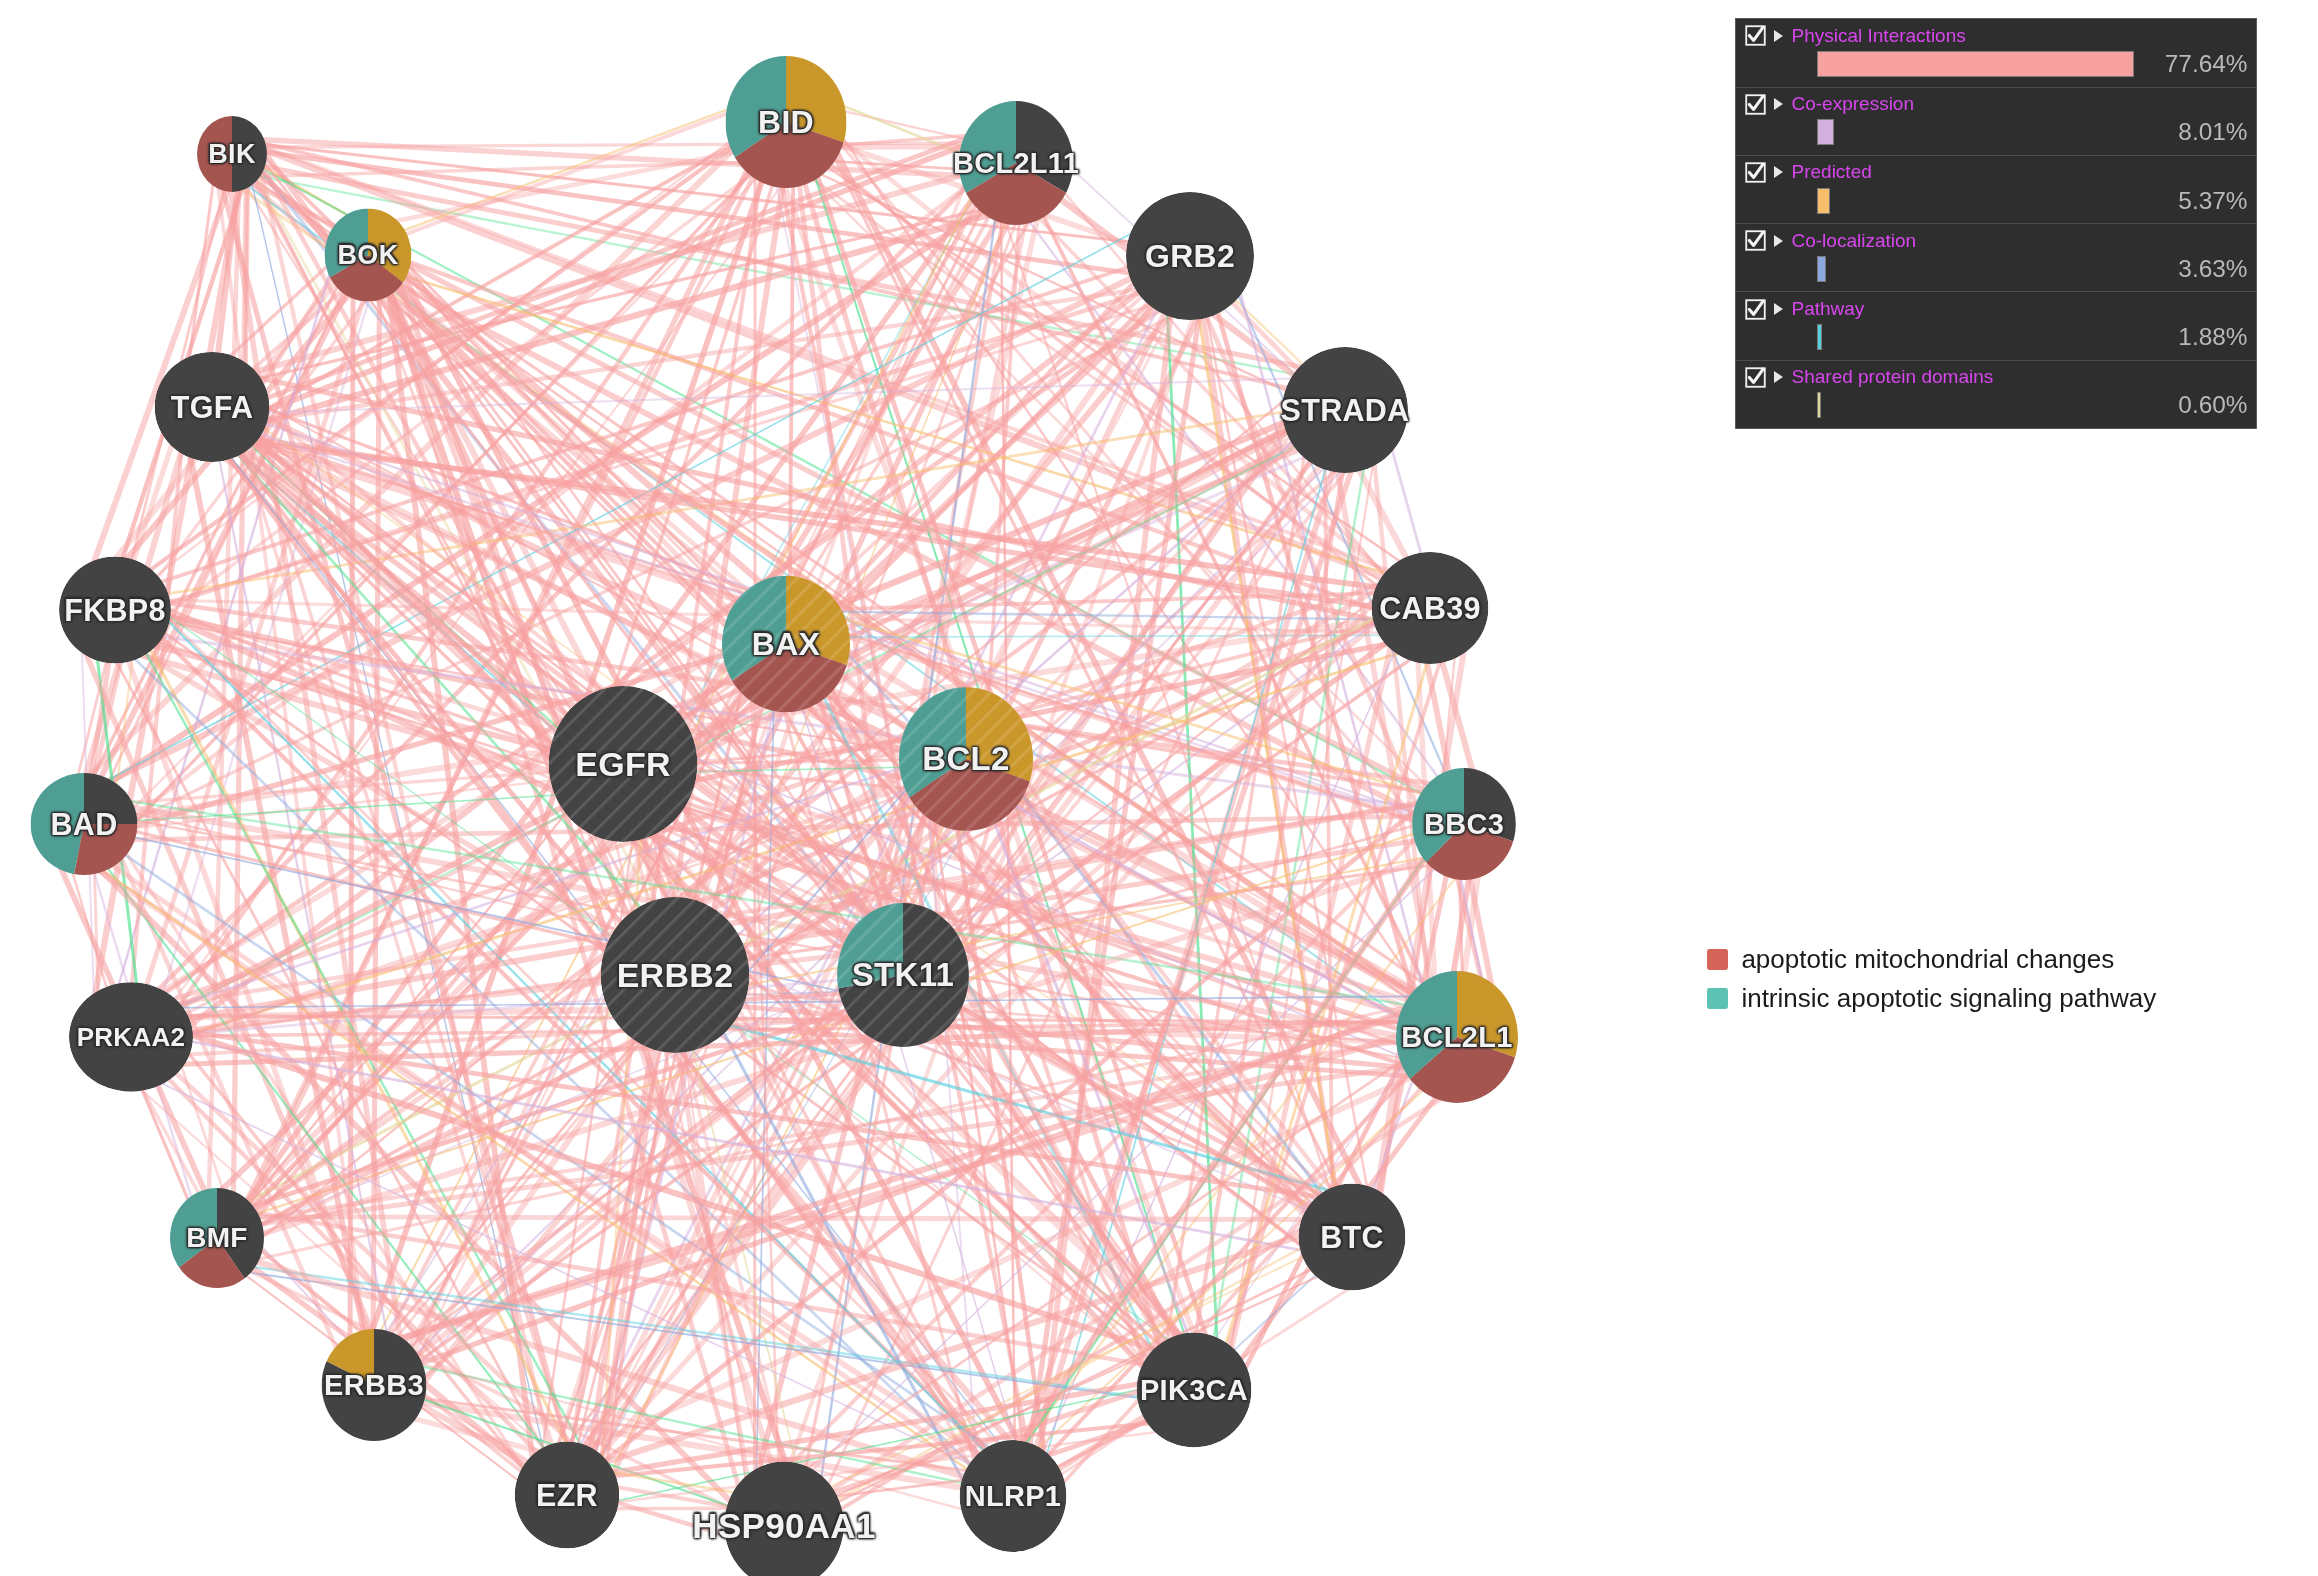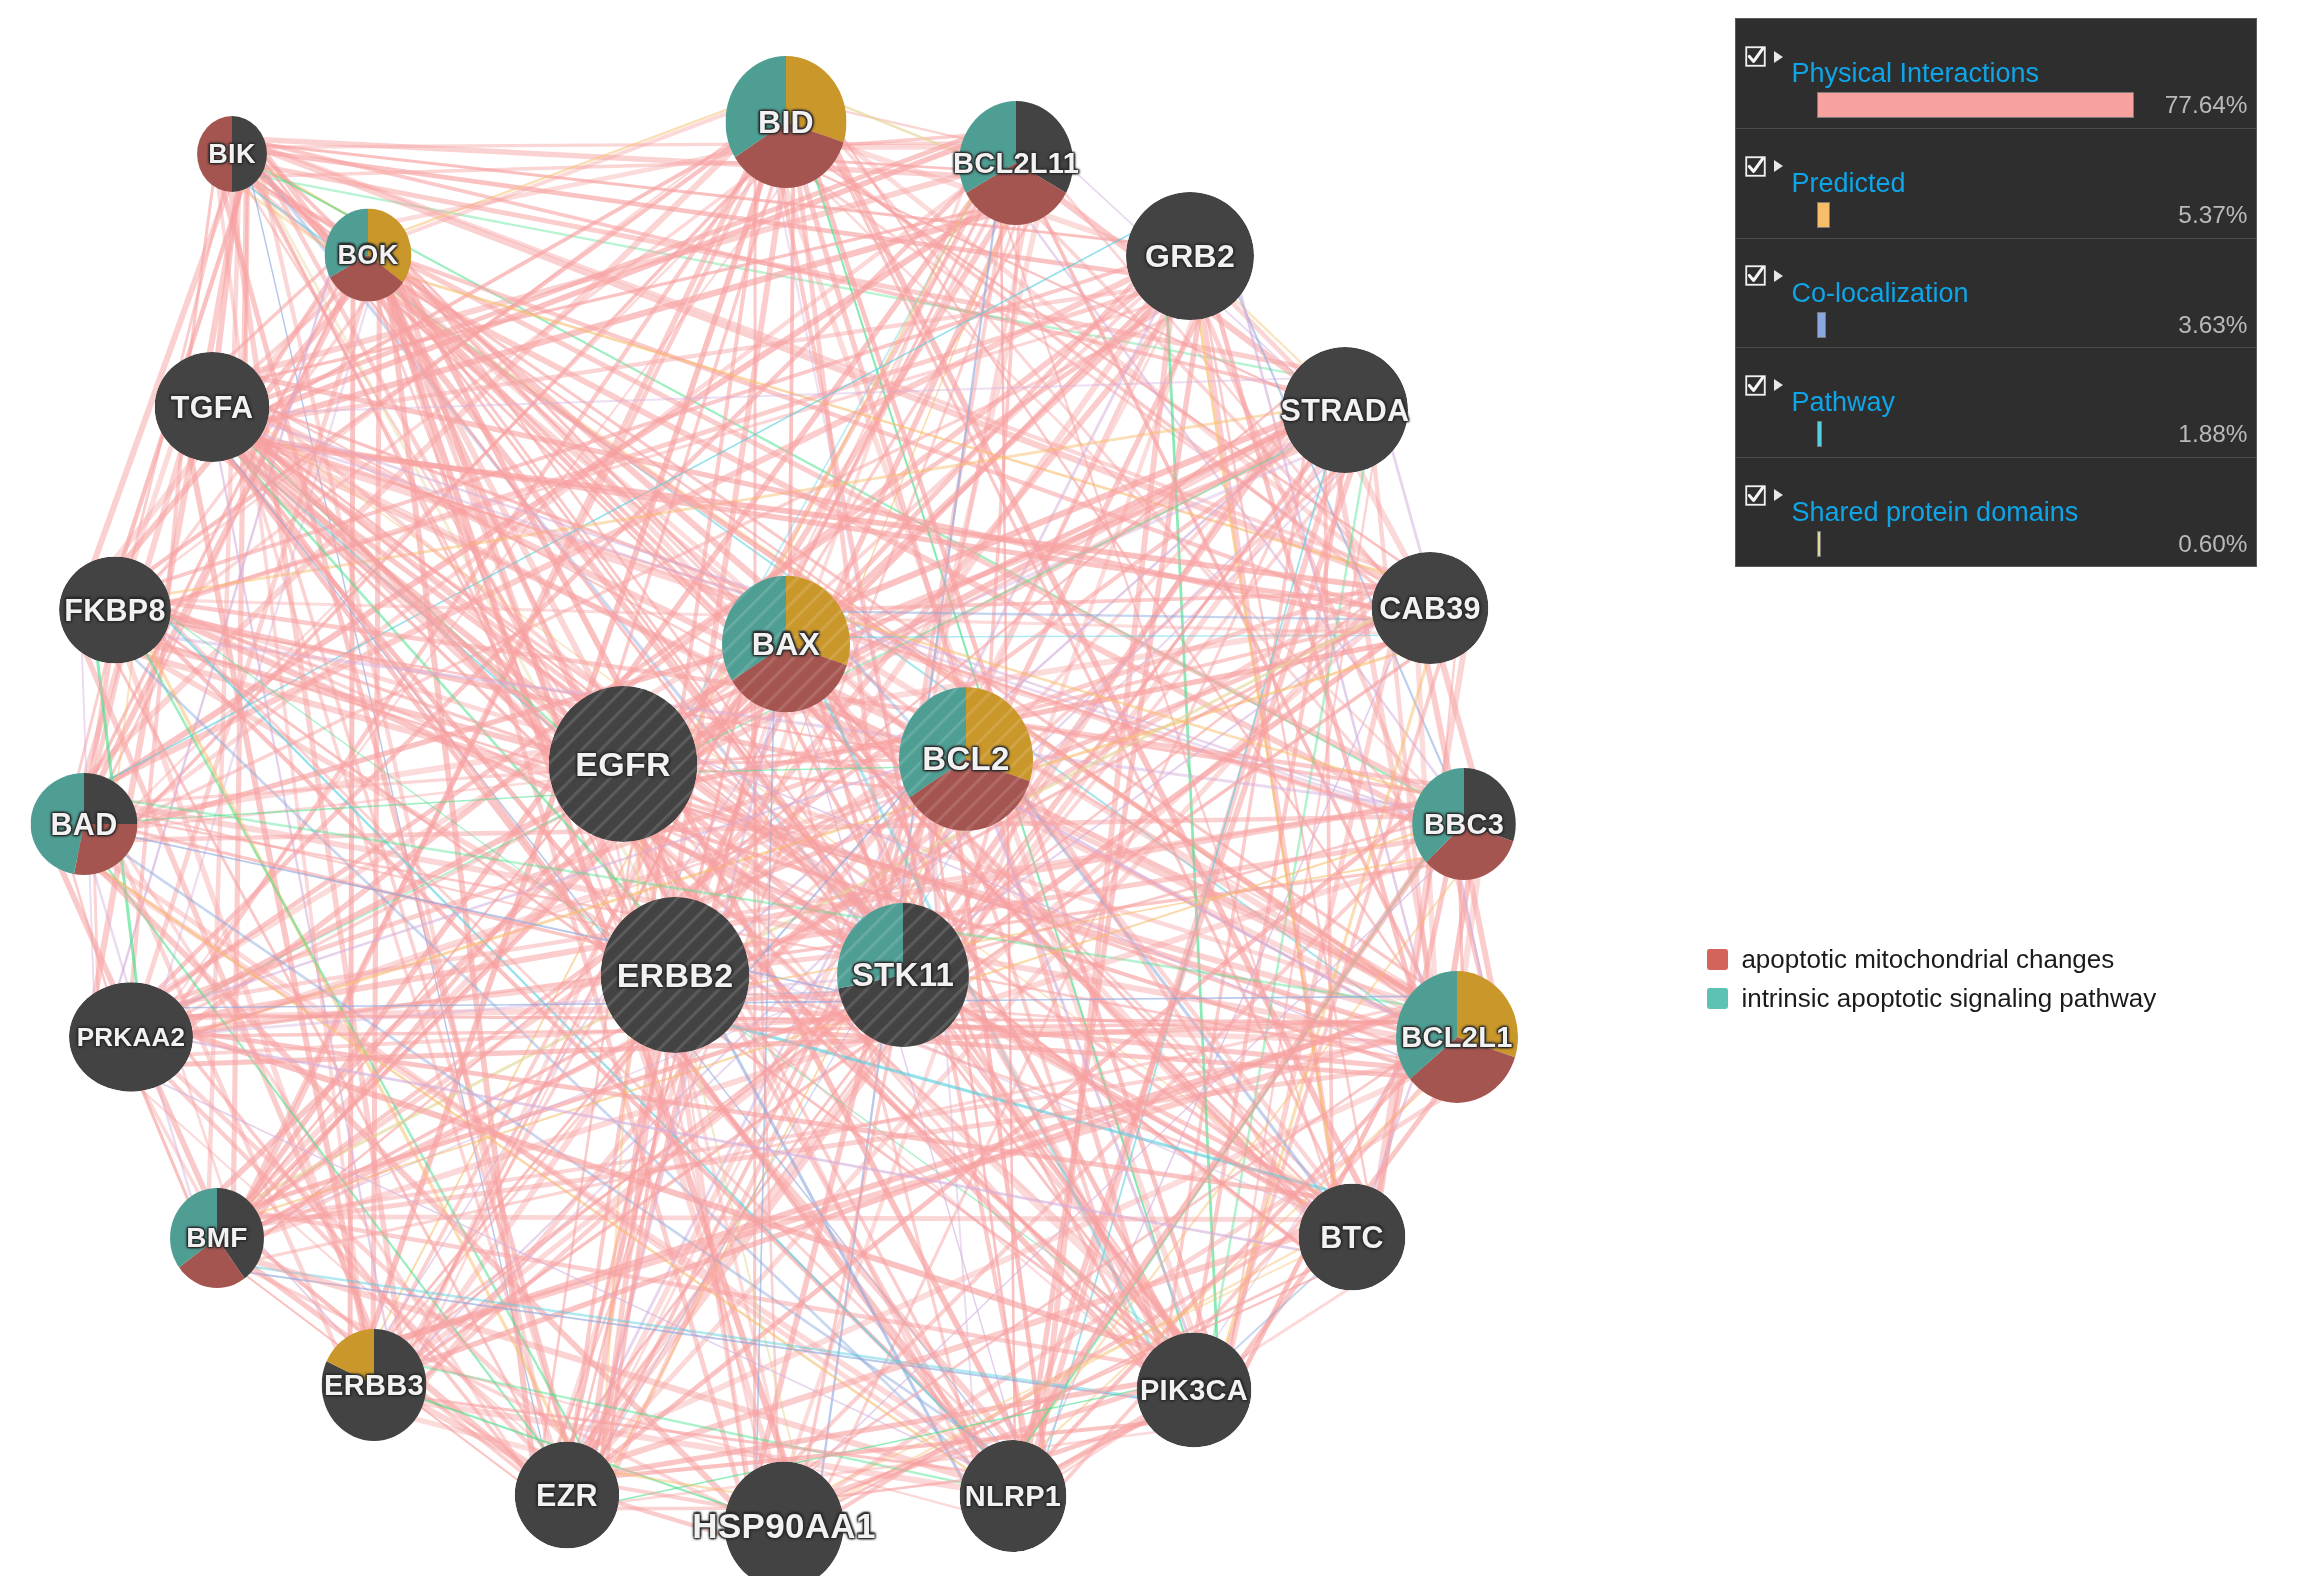--- a/index.html
+++ b/index.html
@@ -22,21 +22,21 @@
   
   #network-legend-panel{position:absolute;left:1735px;top:18.3px;width:522px;
       background:#2e2e2e;border:0.6px solid #5a5a5a;box-sizing:border-box;}
   .legend-row{padding:6.1px 8.5px 8.5px 8.5px;border-bottom:0.6px solid #4c4c4c;}
   .legend-row:last-child{border-bottom:none;}
   .legend-row-head{display:flex;align-items:center;gap:8.5px;}
   .lr-check{width:21px;height:21px;flex:0 0 auto;position:relative;}
   .lr-check svg{display:block;}
   .lr-arrow{width:0;height:0;border-left:9.8px solid #e8e8e8;
             border-top:6.7px solid transparent;border-bottom:6.7px solid transparent;}
-  .lr-name{color:#0ea5e9;font-size:27px;line-height:1.05;margin-top:34px;}
+  .lr-name{color:#d946ef;font-size:19px;line-height:1.05;}
   .legend-row-bar{display:flex;align-items:center;margin-top:3.7px;padding-left:72px;}
   .lr-swatch{height:26px;border:0.6px solid #7a7a7a;box-sizing:border-box;}
   .lr-pct{color:#b9b9b9;font-size:24.4px;margin-left:auto;}
 
   
   #go-legend{position:absolute;left:1707px;top:944px;width:598px;}
   .go-row{display:flex;align-items:center;margin-bottom:8px;}
   .go-swatch{width:21px;height:21px;border-radius:2.4px;flex:0 0 auto;}
   .go-label{margin-left:13.4px;font-size:26px;color:#1b1b1b;white-space:nowrap;}
 </style>
@@ -1084,20 +1084,36 @@
     </div>
     <div class="legend-row">
       <div class="legend-row-head">
         <span class="lr-check">
           <svg width="21" height="21" viewBox="0 0 34 34">
             <rect x="2" y="2" width="30" height="30" fill="none" stroke="#f0f0f0" stroke-width="3"></rect>
             <path d="M7 17 L14 25 L29 4" fill="none" stroke="#f5f5f5" stroke-width="5" stroke-linecap="round" stroke-linejoin="round"></path>
           </svg>
         </span>
         <span class="lr-arrow"></span>
+        <span class="lr-name">Co-expression</span>
+      </div>
+      <div class="legend-row-bar">
+        <span class="lr-swatch" style="background: rgb(211, 175, 221); width: 17px;"></span>
+        <span class="lr-pct">8.01%</span>
+      </div>
+    </div>
+    <div class="legend-row">
+      <div class="legend-row-head">
+        <span class="lr-check">
+          <svg width="21" height="21" viewBox="0 0 34 34">
+            <rect x="2" y="2" width="30" height="30" fill="none" stroke="#f0f0f0" stroke-width="3"></rect>
+            <path d="M7 17 L14 25 L29 4" fill="none" stroke="#f5f5f5" stroke-width="5" stroke-linecap="round" stroke-linejoin="round"></path>
+          </svg>
+        </span>
+        <span class="lr-arrow"></span>
         <span class="lr-name">Predicted</span>
       </div>
       <div class="legend-row-bar">
         <span class="lr-swatch" style="background: rgb(247, 189, 106); width: 13.4px;"></span>
         <span class="lr-pct">5.37%</span>
       </div>
     </div>
     <div class="legend-row">
       <div class="legend-row-head">
         <span class="lr-check">

